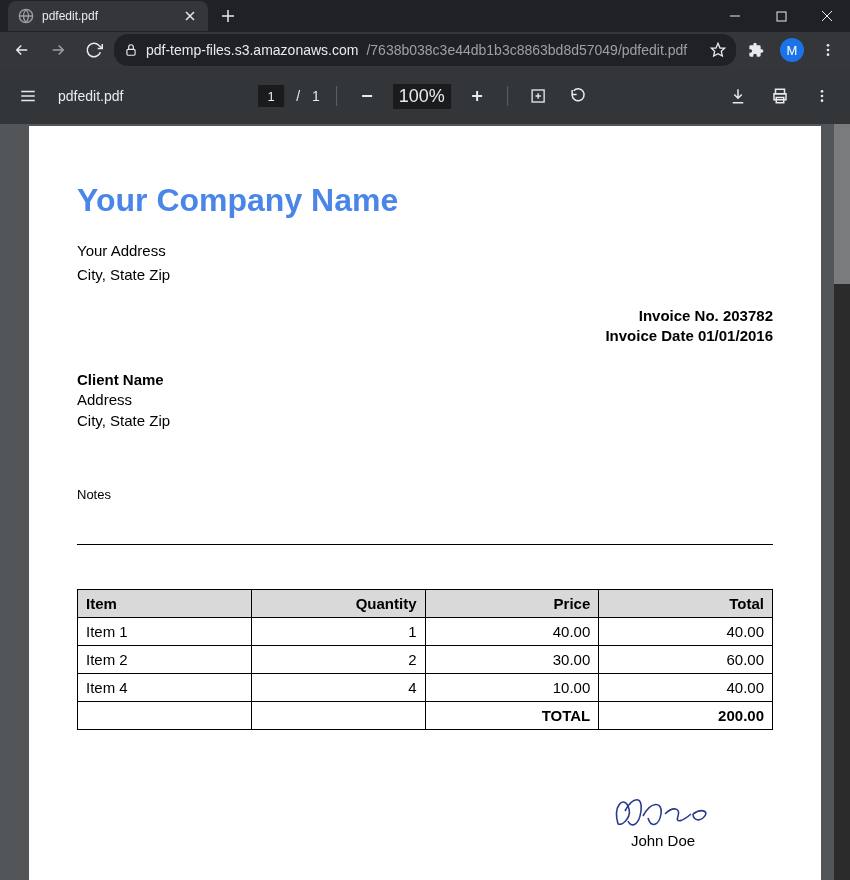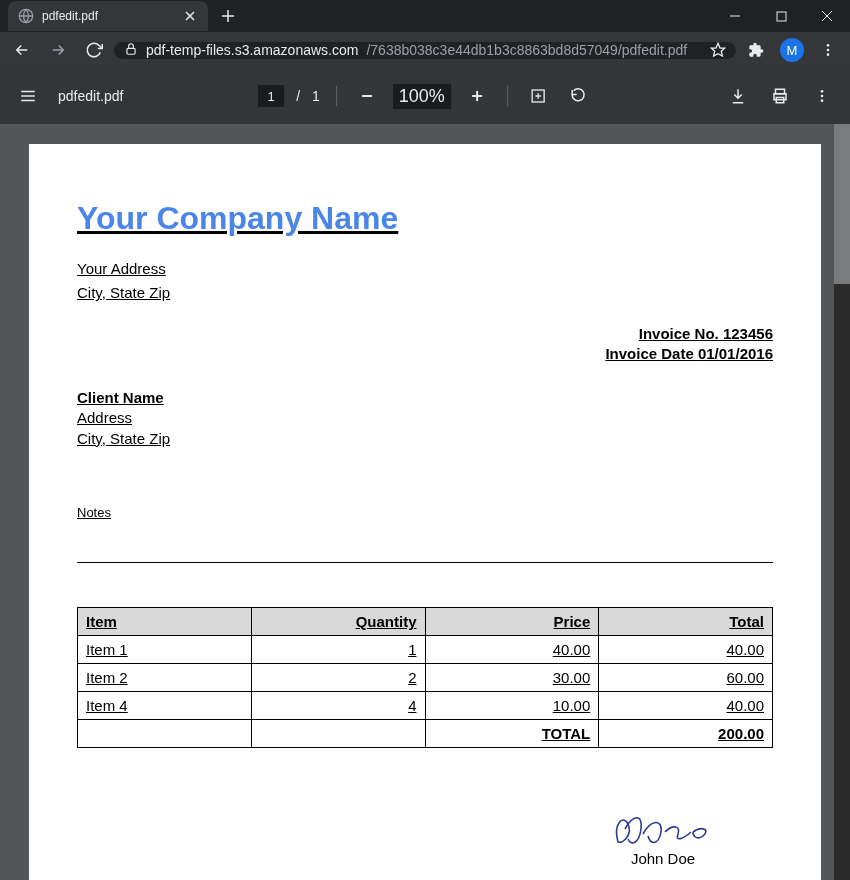--- a/index.html
+++ b/index.html
@@ -15,41 +15,41 @@
   .tab { display: flex; align-items: center; gap: 8px; background: #35363a; color: #e8eaed; height: 30px; padding: 0 10px; border-radius: 8px 8px 0 0; margin-left: 8px; min-width: 200px; font-size: 12px; }
   .tab .favicon { width: 16px; height: 16px; display: inline-flex; align-items: center; justify-content: center; color: #9aa0a6; }
   .tab .x { margin-left: auto; width:16px;height:16px;display:flex;align-items:center;justify-content:center;color:#e8eaed; }
   .newtab { width: 28px; height: 28px; display:flex;align-items:center;justify-content:center;color:#e8eaed;margin-left:6px; }
   .win-controls { display:flex; }
   .win-controls div { width: 46px; height:32px; display:flex;align-items:center;justify-content:center;color:#e8eaed; }
   
   .navbar { height: 36px; background: #35363a; display:flex; align-items:center; padding: 0 6px; gap:4px; }
   .navbtn { width:32px; height:32px; display:flex;align-items:center;justify-content:center;color:#e8eaed; border-radius:50%; }
   .navbtn.dim { color:#9aa0a6; }
-  .addr { flex:1; height:17px; background:#202124; border-radius:14px; display:flex; align-items:flex-start; padding:0 10px; color:#9aa0a6; font-size:14px; gap:8px; }
+  .addr { flex:1; height:32px; background:#202124; border-radius:14px; display:flex; align-items:center; padding:0 10px; color:#9aa0a6; font-size:14px; gap:8px; }
   .addr .host { color:#e8eaed; }
   .addr .star { margin-left:auto; }
   .avatar { width:24px;height:24px;border-radius:50%;background:#1a73e8;color:#fff;font-size:13px;display:flex;align-items:center;justify-content:center;margin:0 4px; }
   
   .pdfbar { height:56px; background:#323639; display:flex; align-items:center; padding:0 14px; color:#e8eaed; font-size:14px; gap:10px; }
   .pdfbar-left { display:flex; align-items:center; gap:16px; }
   .burger { width:20px; }
   .pdfname { font-weight:400; }
   .pdfbar-center { display:flex; align-items:center; gap:12px; margin-left:auto; margin-right:auto; position:absolute; left:50%; transform:translateX(-50%); }
   .pagebox { background:#191b1c; width:26px; height:22px; display:flex;align-items:center;justify-content:center;font-size:13px; }
   .slash { color:#e8eaed; }
   .divider { width:1px; height:20px; background:#5f6368; margin:0 4px;}
   .zoombox { background:#191b1c; padding:2px 6px; font-size:18px; }
   .tool { width:28px; height:28px; display:flex;align-items:center;justify-content:center; }
   .pdfbar-right { display:flex; align-items:center; gap:14px; margin-left:auto; }
   
   .viewer { position:absolute; top:124px; left:0; right:0; bottom:0; background:#525659; display:flex; justify-content:center; overflow:hidden;}
   .scroll { position:absolute; right:0; top:0; bottom:0; width:16px; background:#2b2b2b; }
   .scroll-thumb { position:absolute; top:0; width:16px; height:160px; background:#797b7c; }
-  .page { width: 792px; background:#fff; margin-top:20px; padding: 56px 48px 40px 48px; color:#000; font-family: Arial, Helvetica, sans-serif; text-decoration: underline; }
+  .page { width: 792px; background:#fff; margin-top:2px; padding: 56px 48px 40px 48px; color:#000; font-family: Arial, Helvetica, sans-serif; }
   .company { color:#4a86e8; font-size:32px; font-weight:700; margin-bottom:22px; }
   .block { font-size:15px; line-height:1.35; margin-bottom:4px; }
   .invoice-meta { text-align:right; font-size:15px; font-weight:700; margin-top:20px; line-height:1.35;}
   .client { margin-top:24px; font-size:15px; line-height:1.35;}
   .client .name { font-weight:700; }
   .notes { margin-top:56px; font-size:13px; }
   .rule { border:none; border-top:1px solid #000; margin:42px 0 44px 0; }
   table.inv { width:100%; border-collapse:collapse; font-size:15px; }
   table.inv th, table.inv td { border:1px solid #000; padding:5px 8px; }
   table.inv th { background:#d9d9d9; font-weight:700; text-align:left;}
@@ -215,21 +215,21 @@
       </span>
   </div>
 </div>
 
 <div class="viewer">
   <div class="page">
     <div class="company">Your Company Name</div>
     <div class="block">Your Address</div>
     <div class="block">City, State Zip</div>
     <div class="invoice-meta">
-      <div><span>Invoice No. </span><span>123456</span></div>
+      <div><span>Invoice No. </span><span>203782</span></div>
       <div><span>Invoice Date </span><span>01/01/2016</span></div>
     </div>
     <div class="client">
       <div class="name">Client Name</div>
       <div>Address</div>
       <div>City, State Zip</div>
     </div>
     <div class="notes">Notes</div>
     <hr class="rule">
     <table class="inv">

